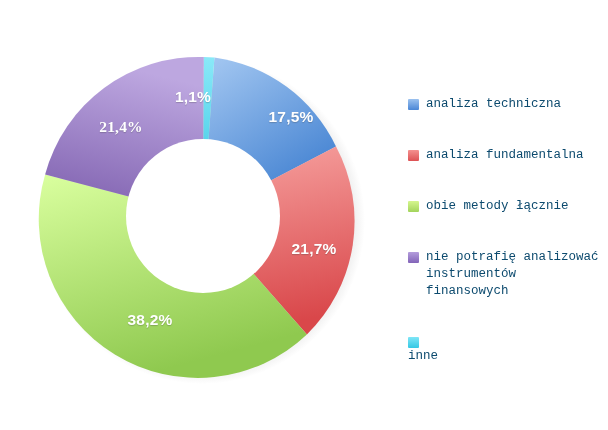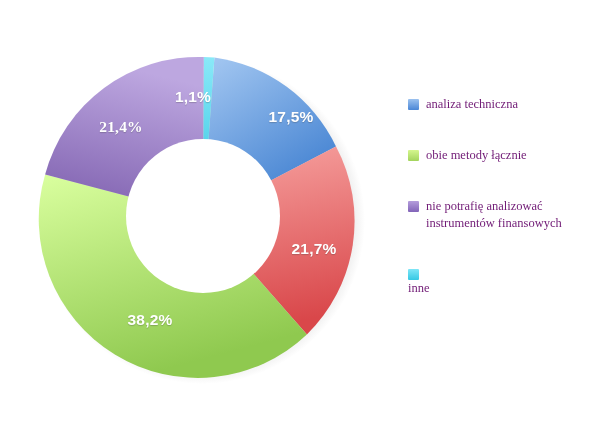--- a/index.html
+++ b/index.html
@@ -65,23 +65,23 @@
   }
   .legend-swatch {
     flex: 0 0 auto;
     width: 11px;
     height: 11px;
     margin-top: 3px;
     margin-right: 7px;
     border-radius: 1px;
   }
   .legend-text {
-    font-family: Liberation Serif, serif;
+    font-family: Liberation Mono, monospace;
     font-size: 12.5px;
-    color: #701a75;
+    color: #0c4a6e;
     line-height: 17px;
     white-space: pre-line;
   }
 </style>
 </head>
 <body>
 
 <div id="root">
 
   <div id="chart-area">
@@ -133,20 +133,24 @@
     <div class="slice-label" style="left:175px; top:75px;">1,1%</div>
   </div>
 
   <div id="legend">
 
     <div class="legend-item">
       <span class="legend-swatch" style="background:linear-gradient(to bottom,#9cc2ef,#4a86d6);"></span>
       <span class="legend-text">analiza techniczna</span>
     </div>
 
+    <div class="legend-item">
+      <span class="legend-swatch" style="background:linear-gradient(to bottom,#f4918f,#dd5254);"></span>
+      <span class="legend-text">analiza fundamentalna</span>
+    </div>
 
     <div class="legend-item">
       <span class="legend-swatch" style="background:linear-gradient(to bottom,#d5f68e,#a3d45c);"></span>
       <span class="legend-text">obie metody łącznie</span>
     </div>
 
     <div class="legend-item">
       <span class="legend-swatch" style="background:linear-gradient(to bottom,#b49ddc,#8264b8);"></span>
       <span class="legend-text">nie potrafię analizować
 instrumentów finansowych</span>

